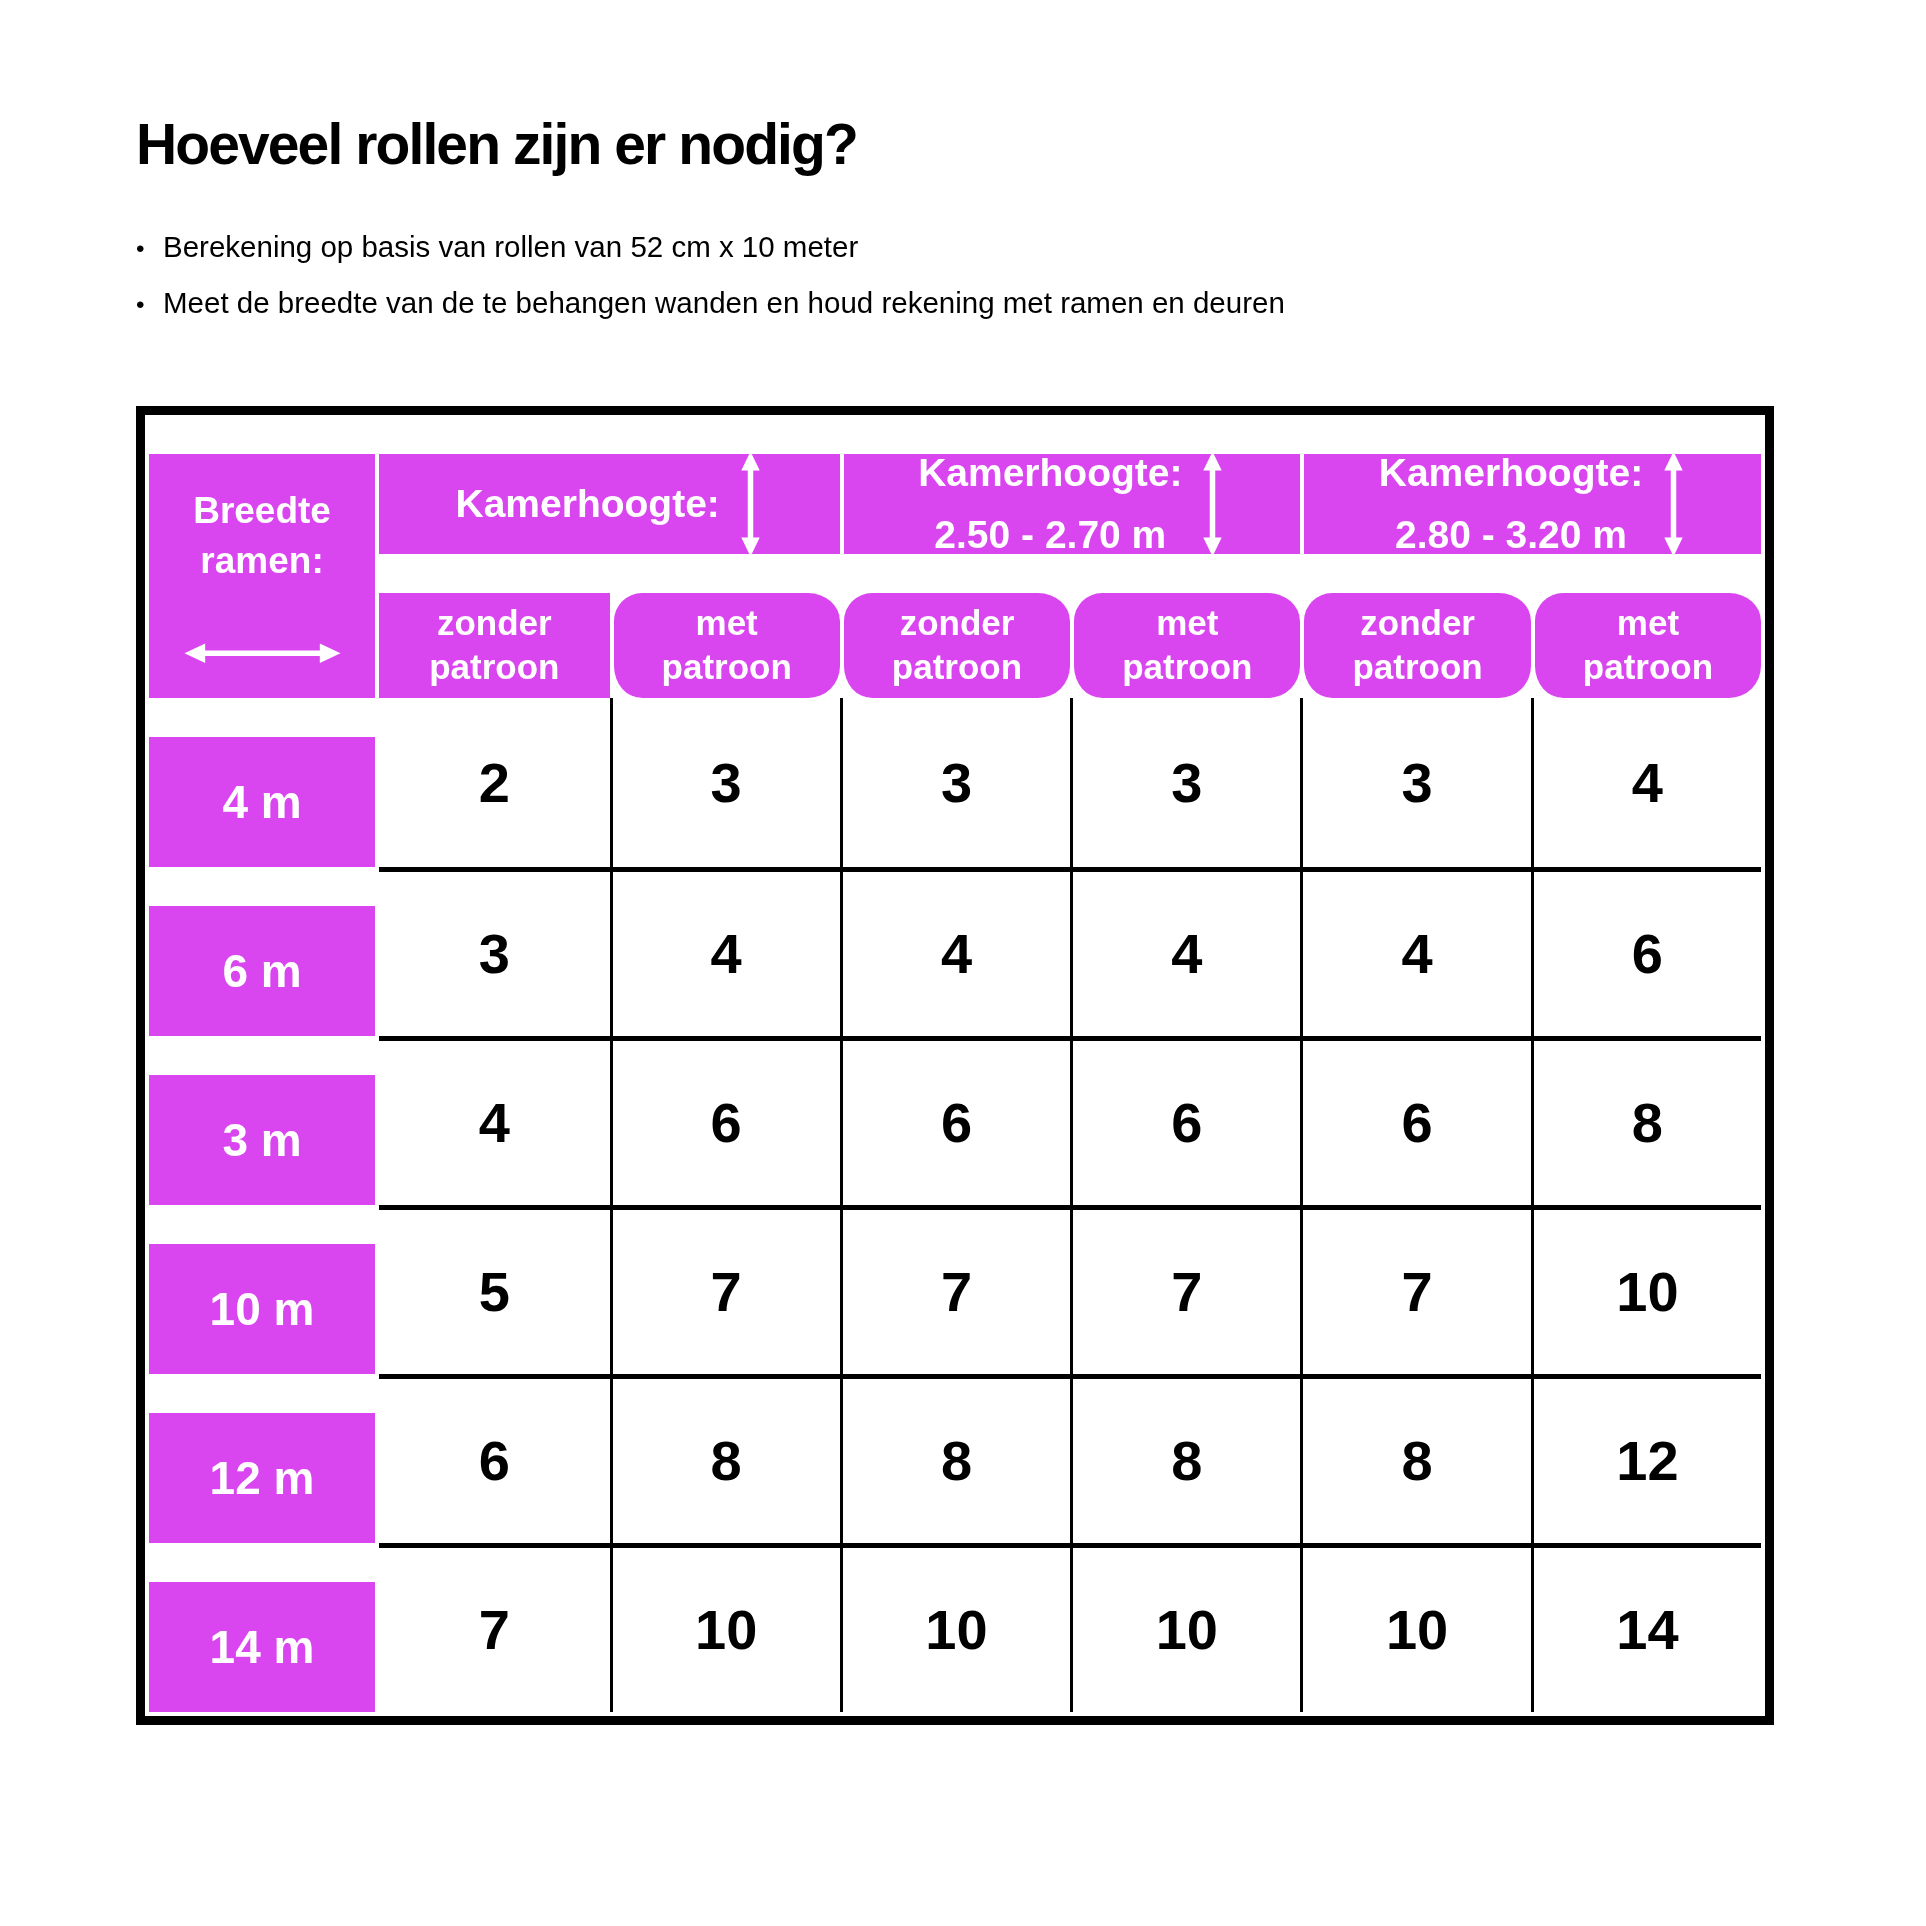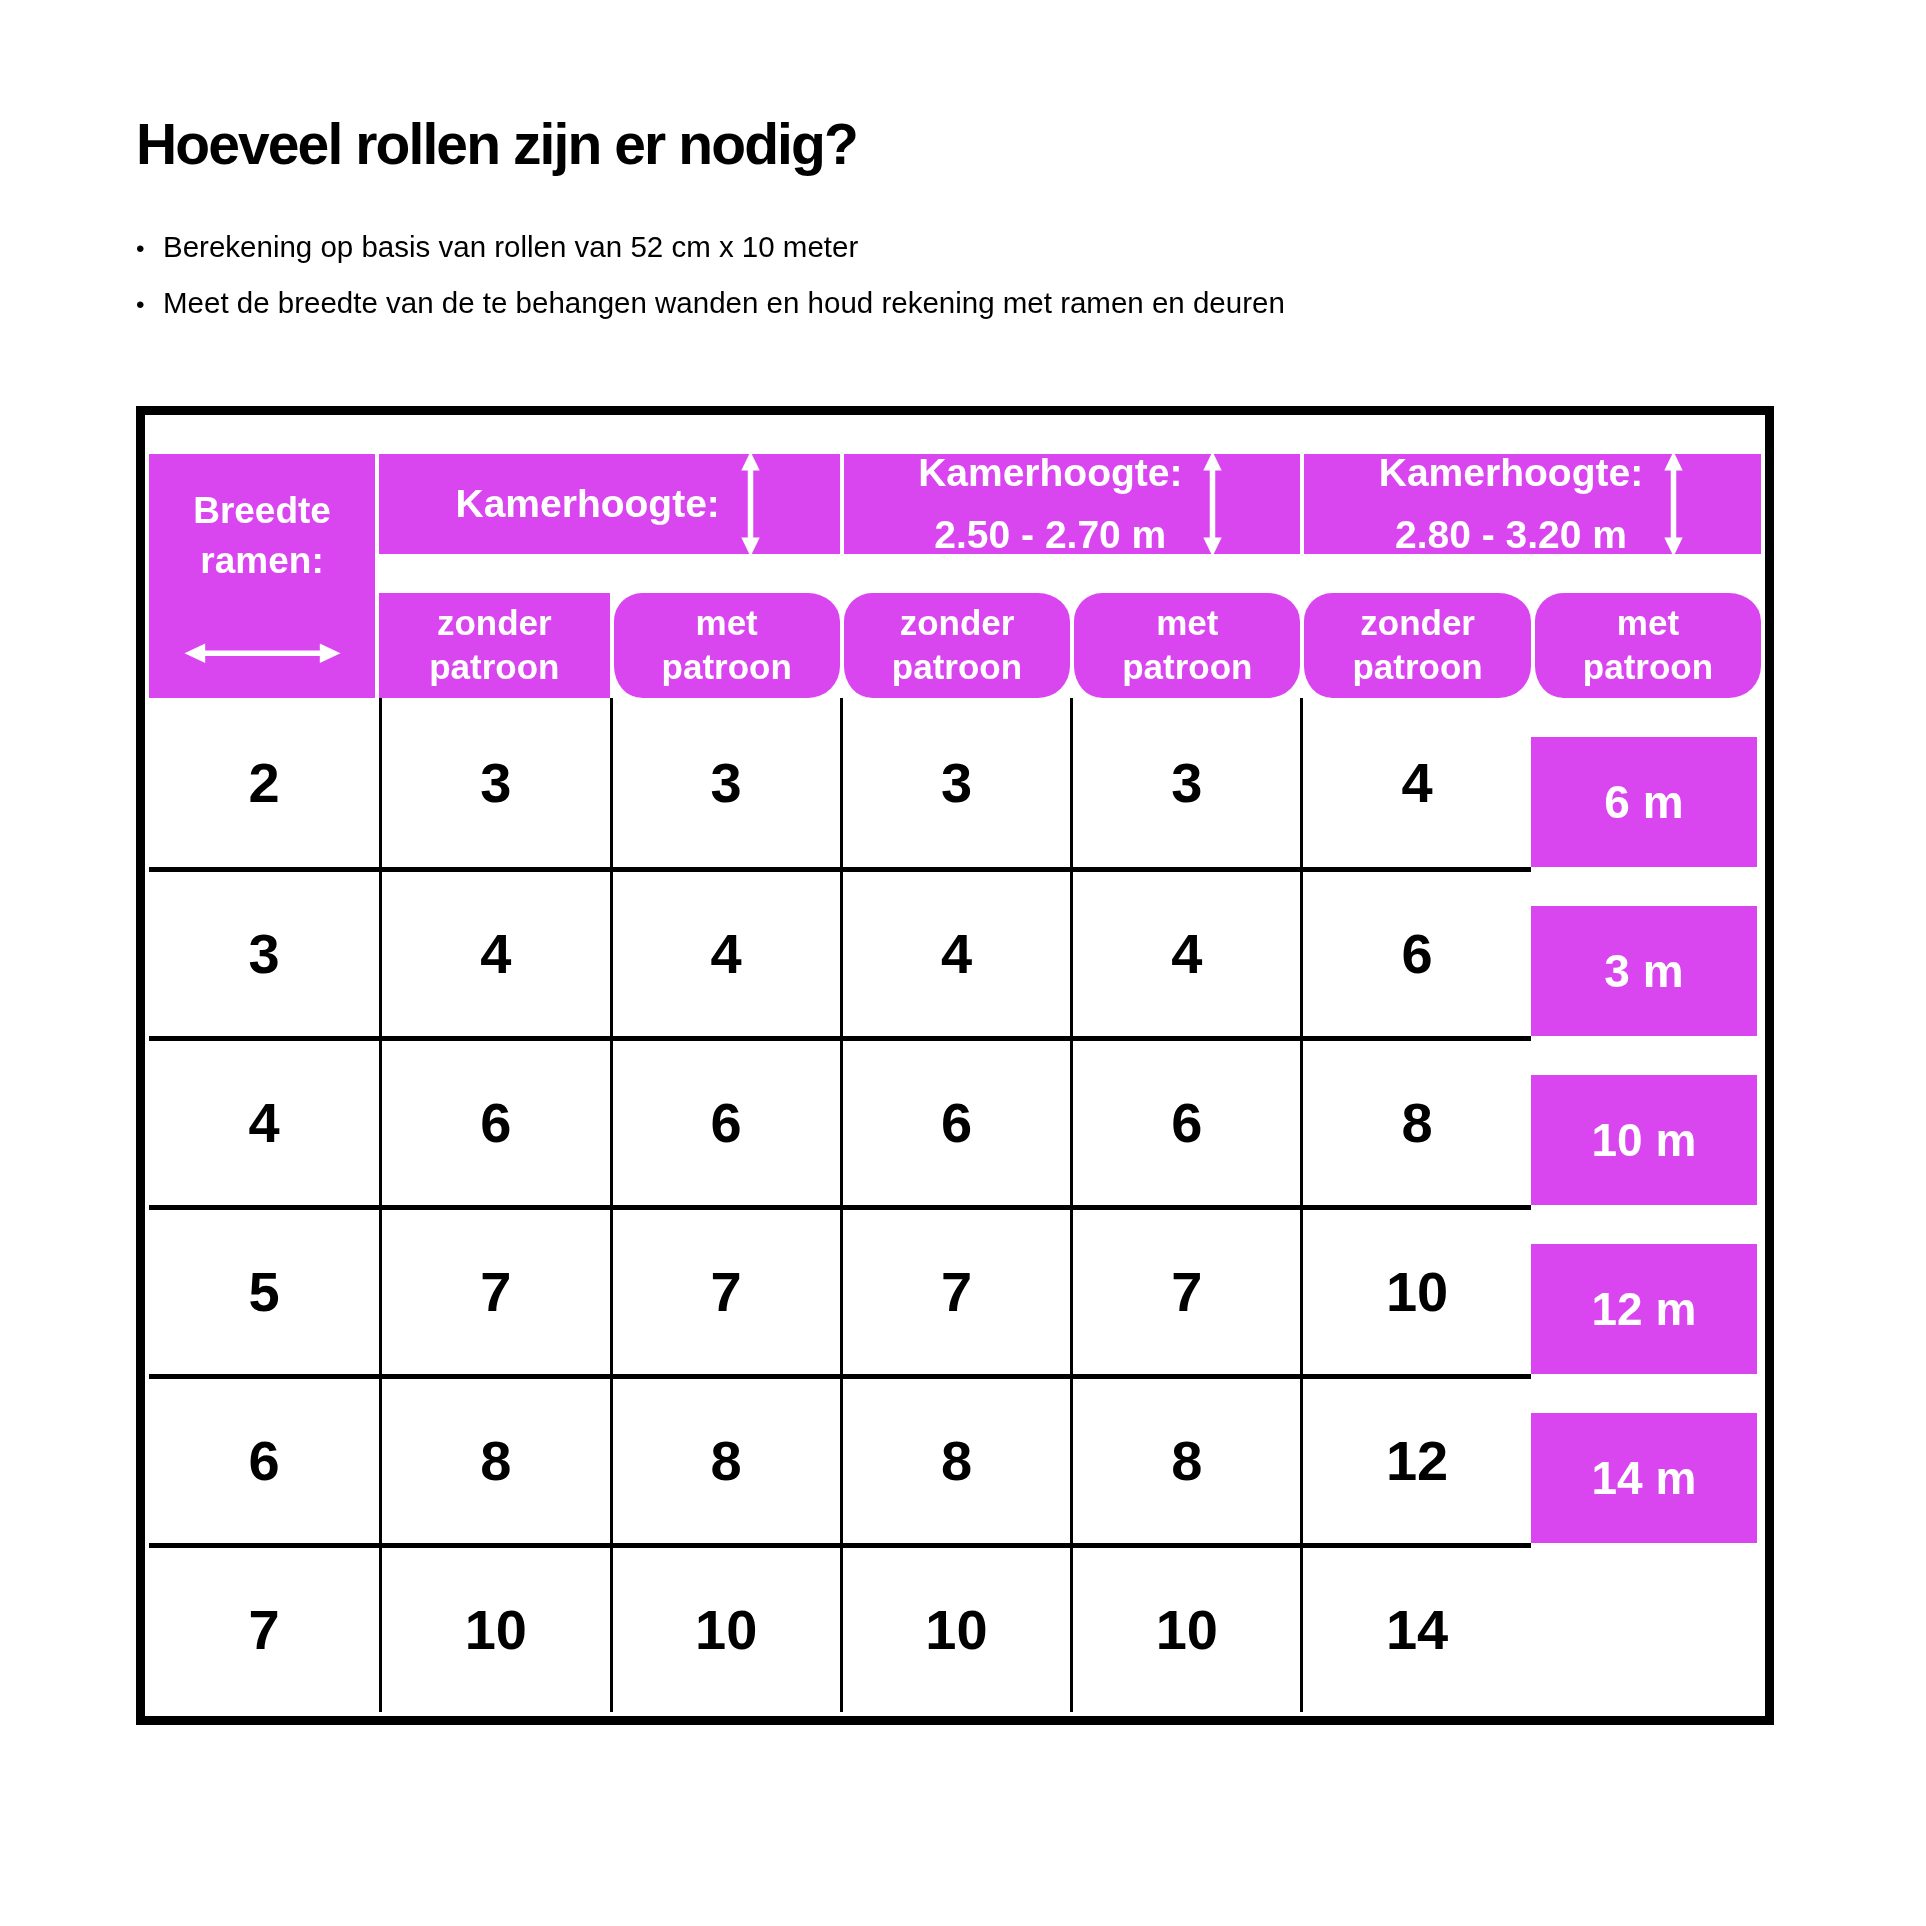--- a/index.html
+++ b/index.html
@@ -196,20 +196,21 @@
           <div>patroon</div>
         </div>
       </div>
       <div class="cell dark sub bl">
         <div class="sub-text">
           <div>met</div>
           <div>patroon</div>
         </div>
       </div>
 
+      <div class="cell dark rowhead">4 m</div>
       <div class="cell data">2</div>
       <div class="cell data vl">3</div>
       <div class="cell data vl">3</div>
       <div class="cell data vl">3</div>
       <div class="cell data vl">3</div>
       <div class="cell data vl">4</div>
 
       <div class="cell dark rowhead">6 m</div>
       <div class="cell data hl">3</div>
       <div class="cell data vl hl">4</div>

